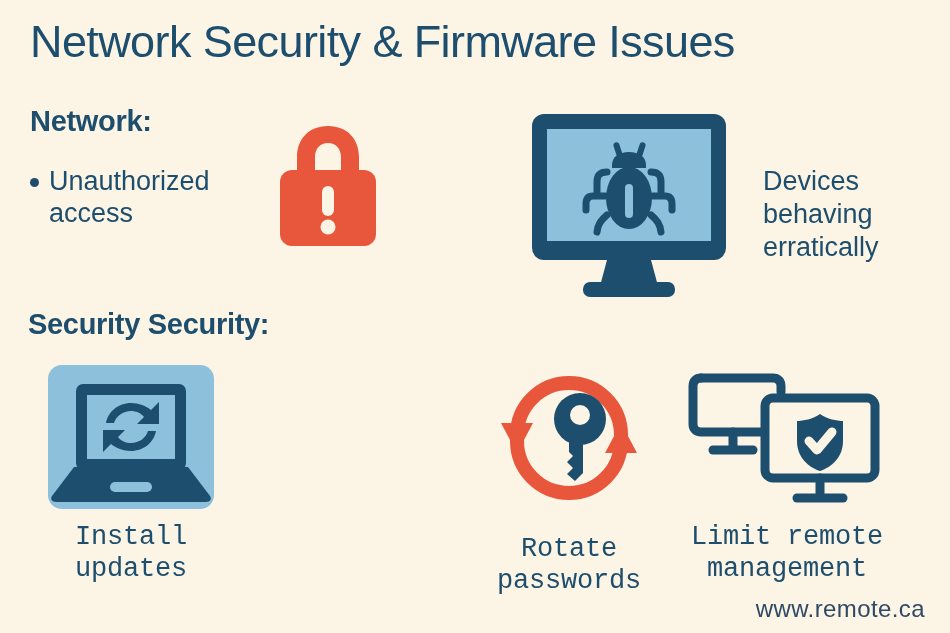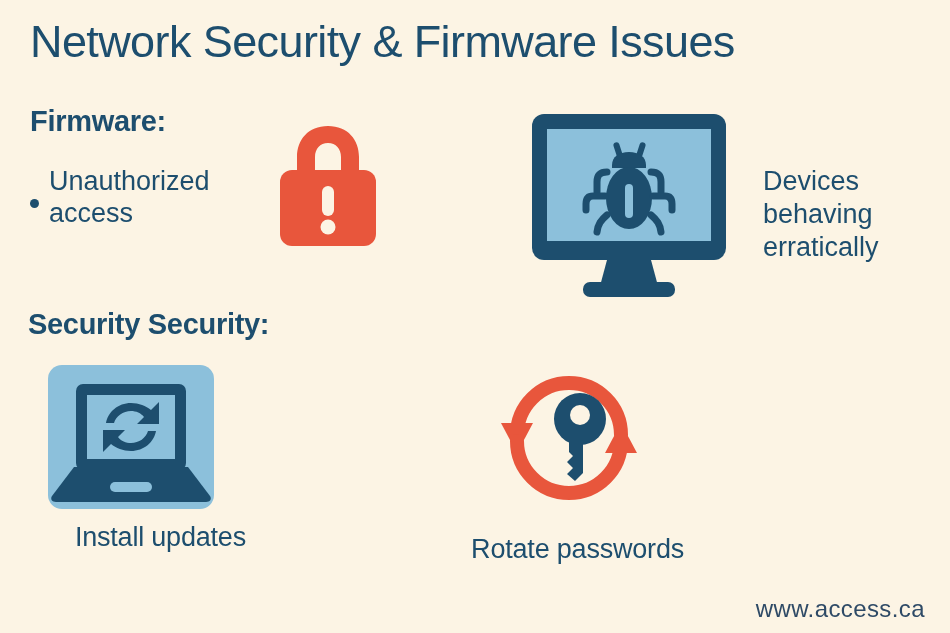--- a/index.html
+++ b/index.html
@@ -49,21 +49,21 @@
   
   .bullet-item {
     position: absolute;
     left: 30px;
     top: 166px;
     width: 250px;
     font-size: 27px;
     color: #1d4e6e;
     line-height: 1.18;
     display: flex;
-    align-items: center;
+    align-items: flex-start;
   }
   .bullet-dot {
     display: inline-block;
     width: 9px;
     height: 9px;
     min-width: 9px;
     border-radius: 50%;
     background: #1d4e6e;
     margin-top: 12px;
     margin-right: 10px;
@@ -100,47 +100,48 @@
   #card-3 { left: 676px; }
 
   .action-icon-box {
     height: 150px;
     display: flex;
     align-items: center;
     justify-content: center;
   }
   .action-label {
     margin-top: 10px;
-    text-align: right;
+    text-align: center;
     font-size: 27px;
     color: #1d4e6e;
     line-height: 1.17;
     width: 230px;
     letter-spacing: -0.2px;
+    font-family: Liberation Mono, monospace;
   }
 
   
   #watermark {
     position: absolute;
     right: 25px;
     bottom: 10px;
     font-size: 24px;
     color: #2e4a66;
     letter-spacing: 0.4px;
     white-space: nowrap;
   }
 </style>
 </head>
 <body>
 
 <div id="poster">
 
   <div class="title">Network Security &amp; Firmware Issues</div>
 
-  <div class="section-heading" id="symptoms-heading">Firmware:</div>
+  <div class="section-heading" id="symptoms-heading">Network:</div>
 
   <div class="bullet-item">
     <span class="bullet-dot"></span>
     <span>Unauthorized access</span>
   </div>
 
   <div class="icon-abs" id="lock-alert-icon">
     <svg viewBox="0 0 112 128" width="112" height="128" aria-hidden="true">
 
       <path d="M56 6 C36 6 25 20 25 37 L25 56 L43 56 L43 37 C43 29 48 23 56 23
@@ -229,16 +230,40 @@
         <g fill="#1d4e6e">
           <circle cx="91" cy="58" r="26"></circle>
           <path d="M80 76 L94 76 L94 112 L86 120 L78 113 L84 107 L78 101 L84 95 L80 91 Z"></path>
         </g>
         <circle cx="91" cy="54" r="10" fill="#fcf4e4"></circle>
       </svg>
     </div>
     <div class="action-label">Rotate passwords</div>
   </div>
 
-
-  <div id="watermark">www.access.ca</div>
+  <div class="action-card" id="card-3">
+    <div class="action-icon-box">
+      <svg viewBox="0 0 200 150" width="200" height="150" aria-hidden="true">
+
+        <g fill="none" stroke="#1d4e6e" stroke-width="9" stroke-linecap="round" stroke-linejoin="round">
+          <path d="M14 16 L86 16 C91 16 94 19 94 24 L94 30"></path>
+          <path d="M14 16 C9 16 6 19 6 24 L6 62 C6 67 9 70 14 70 L74 70"></path>
+          <path d="M46 70 L46 86"></path>
+          <path d="M26 88 L66 88"></path>
+        </g>
+
+        <g fill="none" stroke="#1d4e6e" stroke-width="9" stroke-linecap="round" stroke-linejoin="round">
+          <rect x="78" y="36" width="110" height="80" rx="8"></rect>
+          <path d="M133 116 L133 134"></path>
+          <path d="M110 136 L156 136"></path>
+        </g>
+
+        <path d="M133 52 C126 57 116 59 110 59 L110 79 C110 95 121 105 133 109
+                 C145 105 156 95 156 79 L156 59 C150 59 140 57 133 52 Z" fill="#1d4e6e"></path>
+        <path d="M122 79 L130 88 L145 70" stroke="#fcf4e4" stroke-width="9" fill="none" stroke-linecap="round" stroke-linejoin="round"></path>
+      </svg>
+    </div>
+    <div class="action-label">Limit remote management</div>
+  </div>
+
+  <div id="watermark">www.remote.ca</div>
 
 </div>
 
 </body></html>

